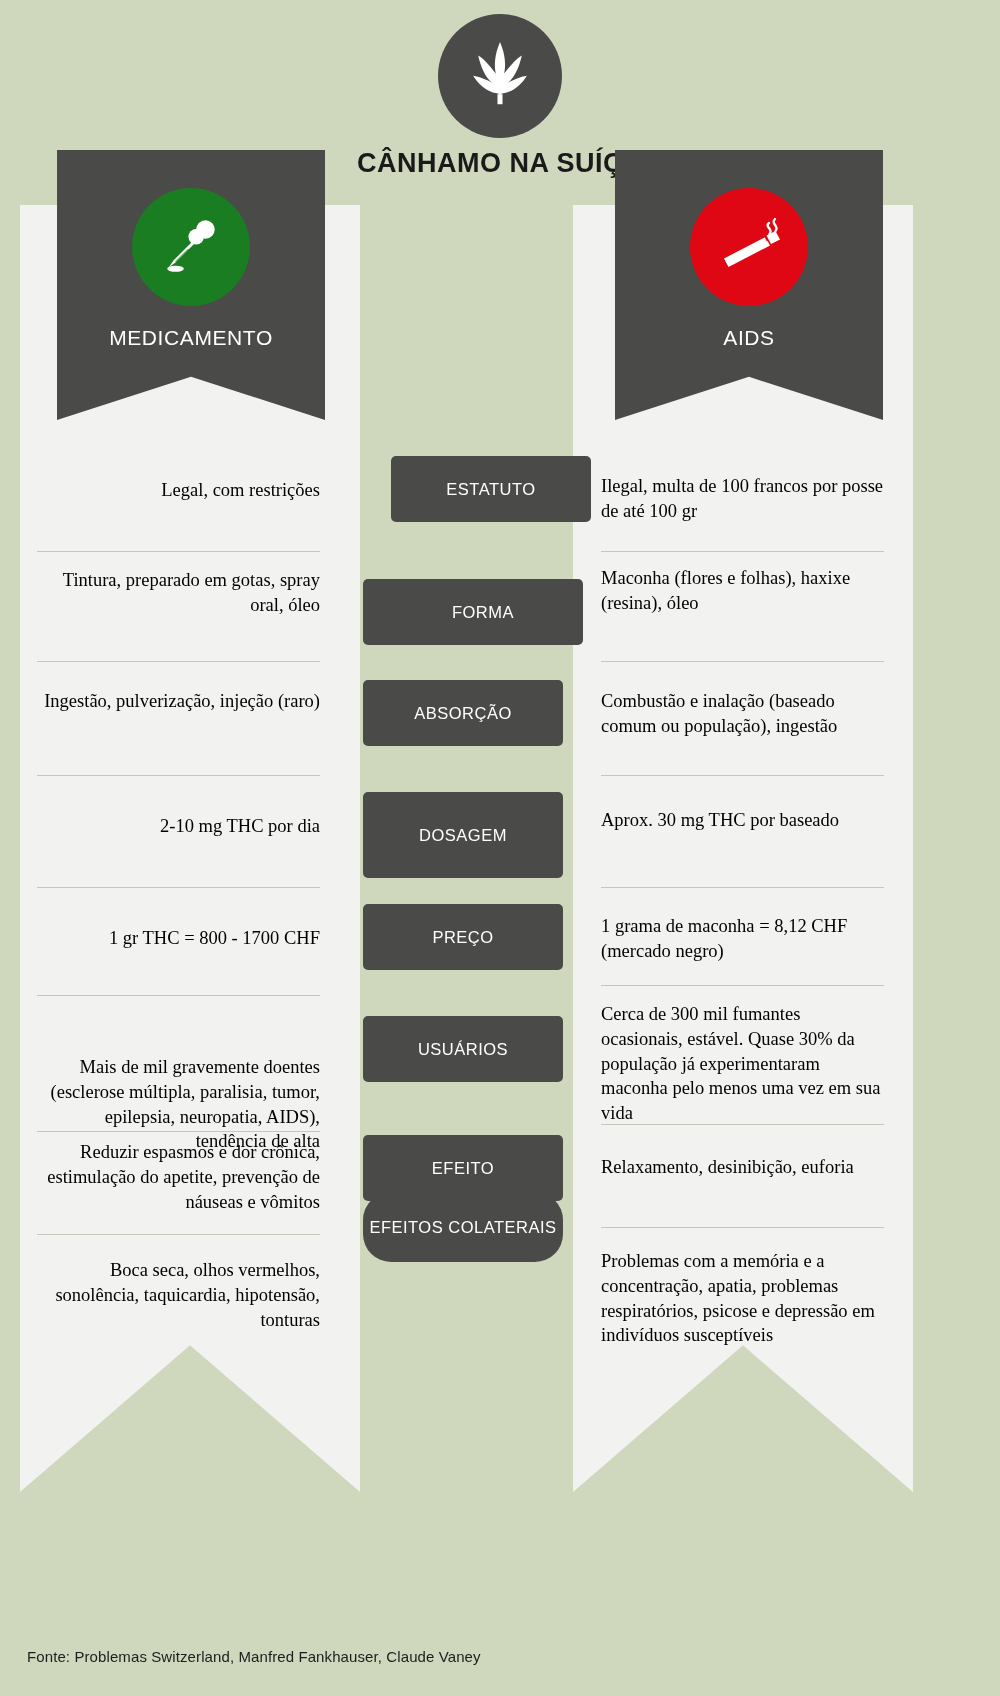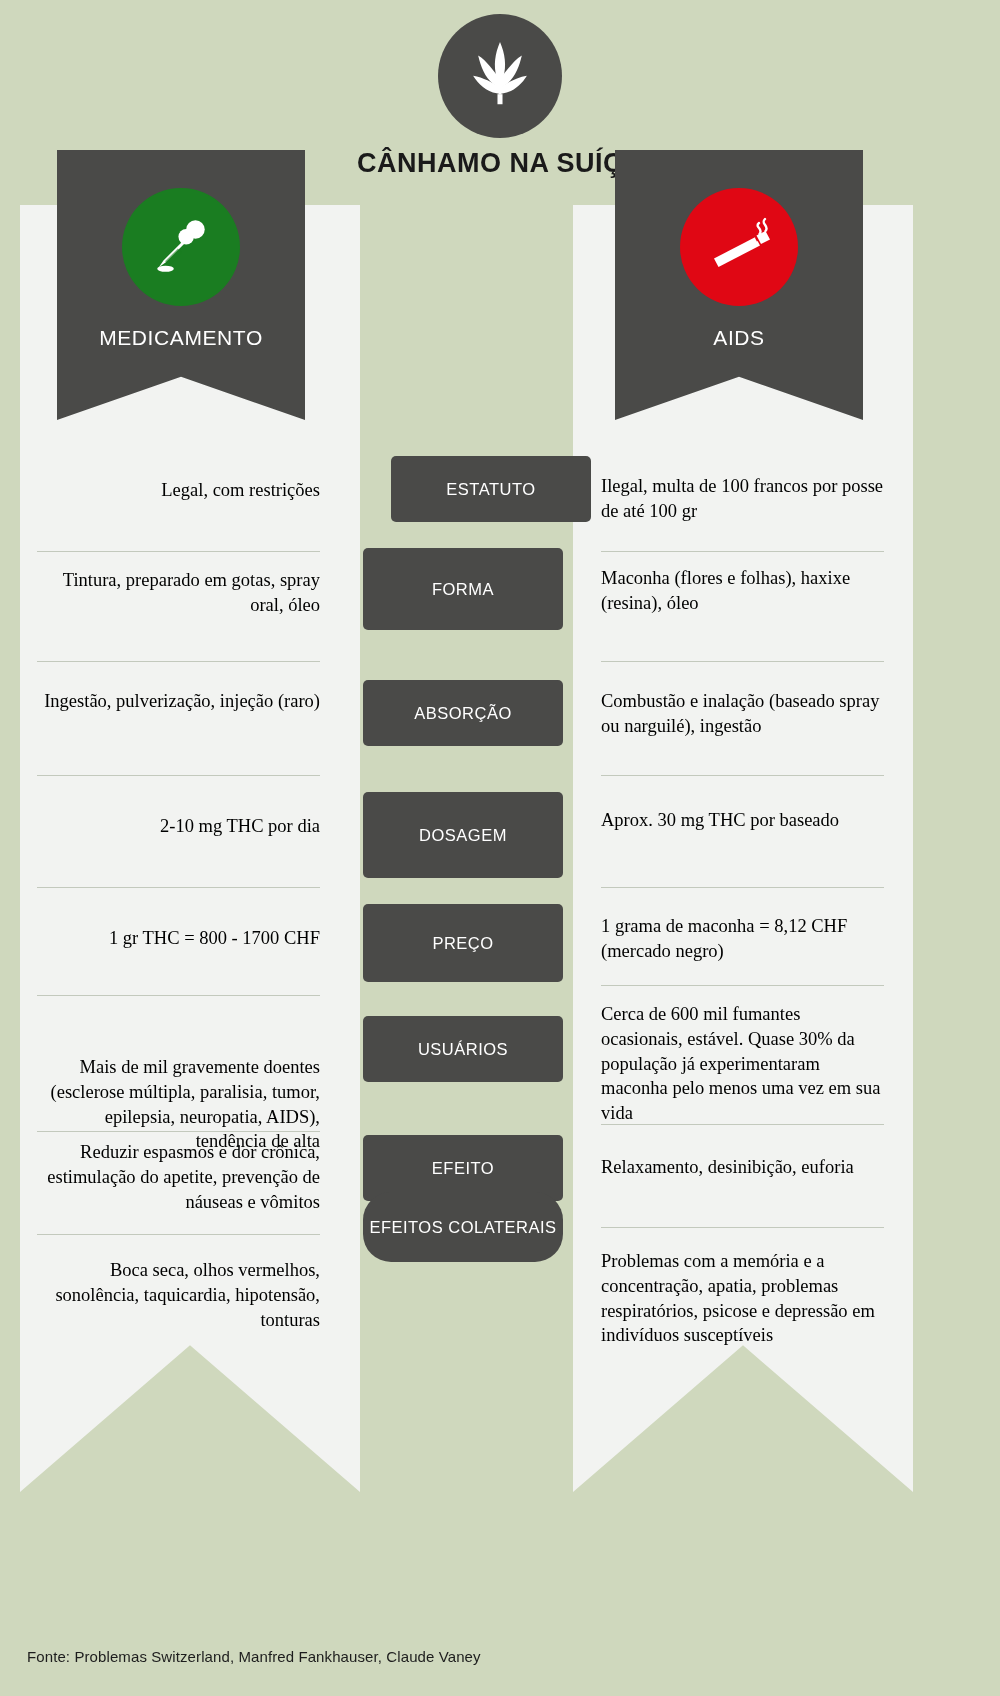--- a/index.html
+++ b/index.html
@@ -51,21 +51,21 @@
     -webkit-clip-path: polygon(0 0, 100% 0, 100% 100%, 50% 88.6%, 0 100%);
     clip-path: polygon(0 0, 100% 0, 100% 100%, 50% 88.6%, 0 100%);
   }
   #panel-left  { left: 20px; }
   #panel-right { left: 573px; }
 
   
   .flag {
     position: absolute;
     top: 150px;
-    width: 248px;
+    width: 268px;
     height: 270px;
     background: #4a4a48;
     -webkit-clip-path: polygon(0 0, 100% 0, 100% 100%, 50% 84%, 0 100%);
     clip-path: polygon(0 0, 100% 0, 100% 100%, 50% 84%, 0 100%);
     text-align: center;
   }
   #flag-left  { left: 57px; }
   #flag-right { left: 615px; }
 
   .flag-icon-circle {
@@ -197,57 +197,57 @@
 </div>
 
 <div class="chip" style="top:456px;height:66px;margin-left:28px;">
   <span>ESTATUTO</span>
 </div>
 <div class="cell cell-left" style="top:478px;">Legal, com restrições</div>
 <div class="cell cell-right" style="top:474px;">Ilegal, multa de 100 francos por posse de até 100 gr</div>
 <div class="divider divider-left" style="top:551px;"></div>
 <div class="divider divider-right" style="top:551px;"></div>
 
-<div class="chip" style="top:548px;height:82px;">
+<div class="chip" style="top:579px;height:66px;padding-left:20px;">
   <span>FORMA</span>
 </div>
 <div class="cell cell-left" style="top:568px;">Tintura, preparado em gotas, spray oral, óleo</div>
 <div class="cell cell-right" style="top:566px;">Maconha (flores e folhas), haxixe (resina), óleo</div>
 <div class="divider divider-left" style="top:661px;"></div>
 <div class="divider divider-right" style="top:661px;"></div>
 
 <div class="chip" style="top:680px;height:66px;">
   <span>ABSORÇÃO</span>
 </div>
 <div class="cell cell-left" style="top:689px;">Ingestão, pulverização, injeção (raro)</div>
-<div class="cell cell-right" style="top:689px;">Combustão e inalação (baseado spray ou narguilé), ingestão</div>
+<div class="cell cell-right" style="top:689px;">Combustão e inalação (baseado comum ou população), ingestão</div>
 <div class="divider divider-left" style="top:775px;"></div>
 <div class="divider divider-right" style="top:775px;"></div>
 
 <div class="chip" style="top:792px;height:86px;">
   <span>DOSAGEM</span>
 </div>
 <div class="cell cell-left" style="top:814px;">2-10 mg THC por dia</div>
 <div class="cell cell-right" style="top:808px;">Aprox. 30 mg THC por baseado</div>
 <div class="divider divider-left" style="top:887px;"></div>
 <div class="divider divider-right" style="top:887px;"></div>
 
-<div class="chip" style="top:904px;height:78px;">
+<div class="chip" style="top:904px;height:66px;">
   <span>PREÇO</span>
 </div>
 <div class="cell cell-left" style="top:926px;">1 gr THC = 800 - 1700 CHF</div>
 <div class="cell cell-right" style="top:914px;">1 grama de maconha = 8,12 CHF (mercado negro)</div>
 <div class="divider divider-left" style="top:995px;"></div>
 <div class="divider divider-right" style="top:985px;"></div>
 
 <div class="chip" style="top:1016px;height:66px;">
   <span>USUÁRIOS</span>
 </div>
 <div class="cell cell-left" style="top:1007px;margin-top:48px;">Mais de mil gravemente doentes (esclerose múltipla, paralisia, tumor, epilepsia, neuropatia, AIDS), tendência de alta</div>
-<div class="cell cell-right" style="top:1002px;">Cerca de 600 mil fumantes ocasionais, estável. Quase 30% da população já experimentaram maconha pelo menos uma vez em sua vida</div>
+<div class="cell cell-right" style="top:1002px;">Cerca de 300 mil fumantes ocasionais, estável. Quase 30% da população já experimentaram maconha pelo menos uma vez em sua vida</div>
 <div class="divider divider-left" style="top:1131px;"></div>
 <div class="divider divider-right" style="top:1124px;"></div>
 
 <div class="chip" style="top:1135px;height:66px;">
   <span>EFEITO</span>
 </div>
 <div class="cell cell-left" style="top:1140px;">Reduzir espasmos e dor crônica, estimulação do apetite, prevenção de náuseas e vômitos</div>
 <div class="cell cell-right" style="top:1155px;">Relaxamento, desinibição, euforia</div>
 <div class="divider divider-left" style="top:1234px;"></div>
 <div class="divider divider-right" style="top:1227px;"></div>

